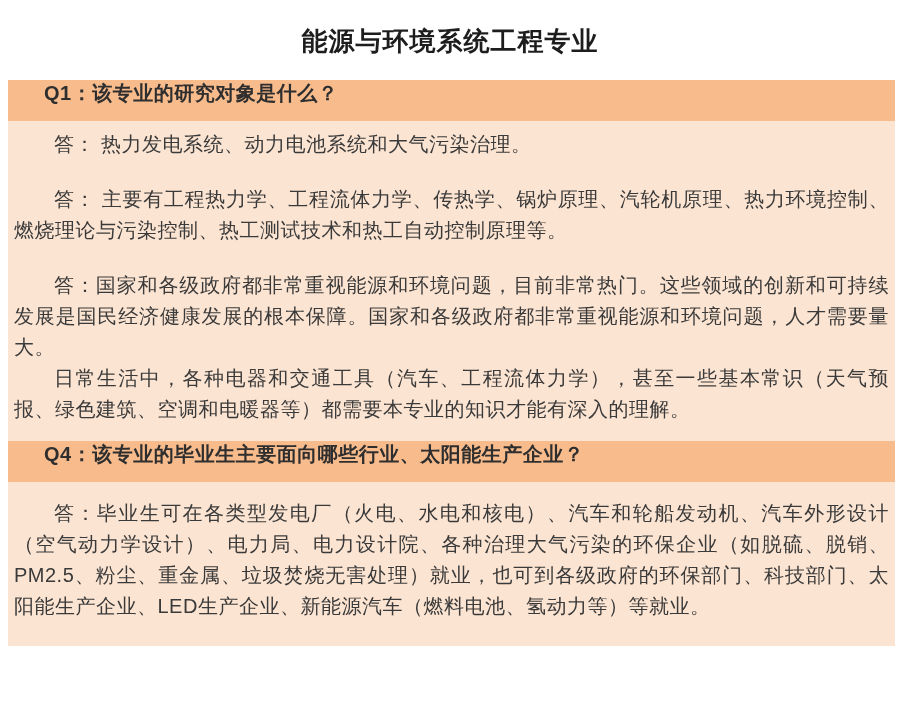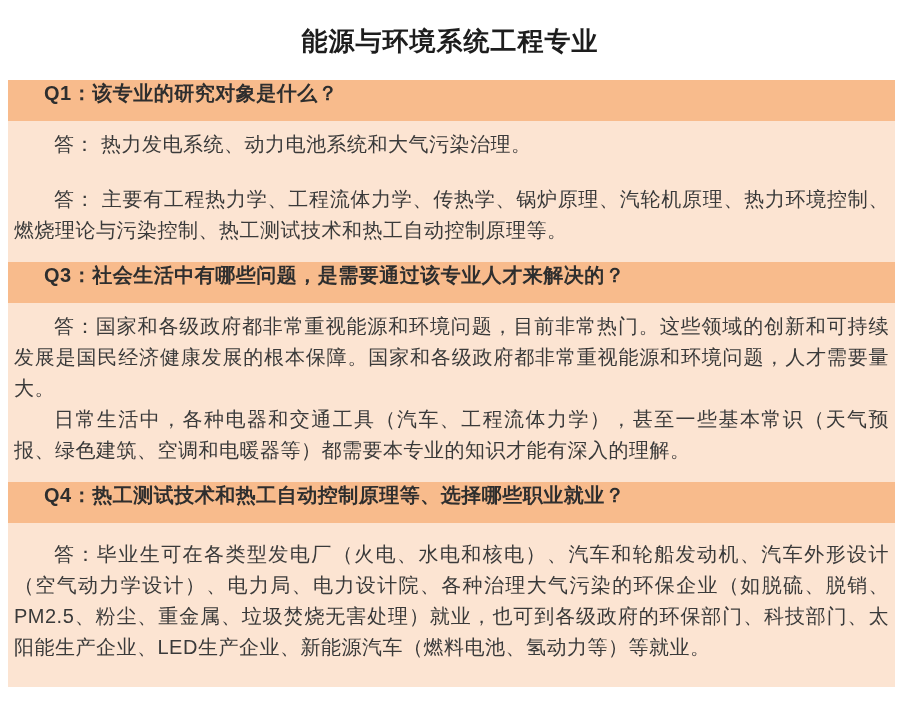--- a/index.html
+++ b/index.html
@@ -76,32 +76,29 @@
       </div>
     </section>
 
     <section>
       <div class="a-band">
         <p class="a-par">答： 主要有工程热力学、工程流体力学、传热学、锅炉原理、汽轮机原理、热力环境控制、燃烧理论与污染控制、热工测试技术和热工自动控制原理等。</p>
       </div>
     </section>
 
     <section>
-      <div class="q-band">
-        <span class="q-text">Q3：社会生活中有哪些问题，是需要通过该专业人才来解决的？</span>
-      </div>
       <div class="a-band">
         <p class="a-par">答：国家和各级政府都非常重视能源和环境问题，目前非常热门。这些领域的创新和可持续发展是国民经济健康发展的根本保障。国家和各级政府都非常重视能源和环境问题，人才需要量大。</p>
         <p class="a-par">日常生活中，各种电器和交通工具（汽车、工程流体力学），甚至一些基本常识（天气预报、绿色建筑、空调和电暖器等）都需要本专业的知识才能有深入的理解。</p>
       </div>
     </section>
 
     <section>
       <div class="q-band">
-        <span class="q-text">Q4：热工测试技术和热工自动控制原理等、选择哪些职业就业？</span>
+        <span class="q-text">Q4：该专业的毕业生主要面向哪些行业、太阳能生产企业？</span>
       </div>
       <div class="a-band last">
         <p class="a-par">答：毕业生可在各类型发电厂（火电、水电和核电）、汽车和轮船发动机、汽车外形设计（空气动力学设计）、电力局、电力设计院、各种治理大气污染的环保企业（如脱硫、脱销、PM2.5、粉尘、重金属、垃圾焚烧无害处理）就业，也可到各级政府的环保部门、科技部门、太阳能生产企业、LED生产企业、新能源汽车（燃料电池、氢动力等）等就业。</p>
       </div>
     </section>
 
   </div>
 </div>
 
 </body></html>

